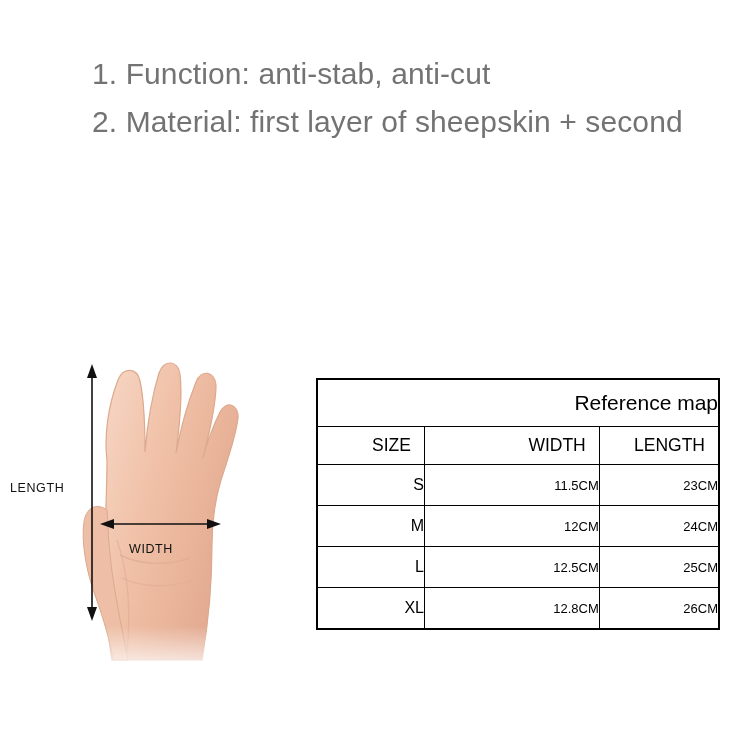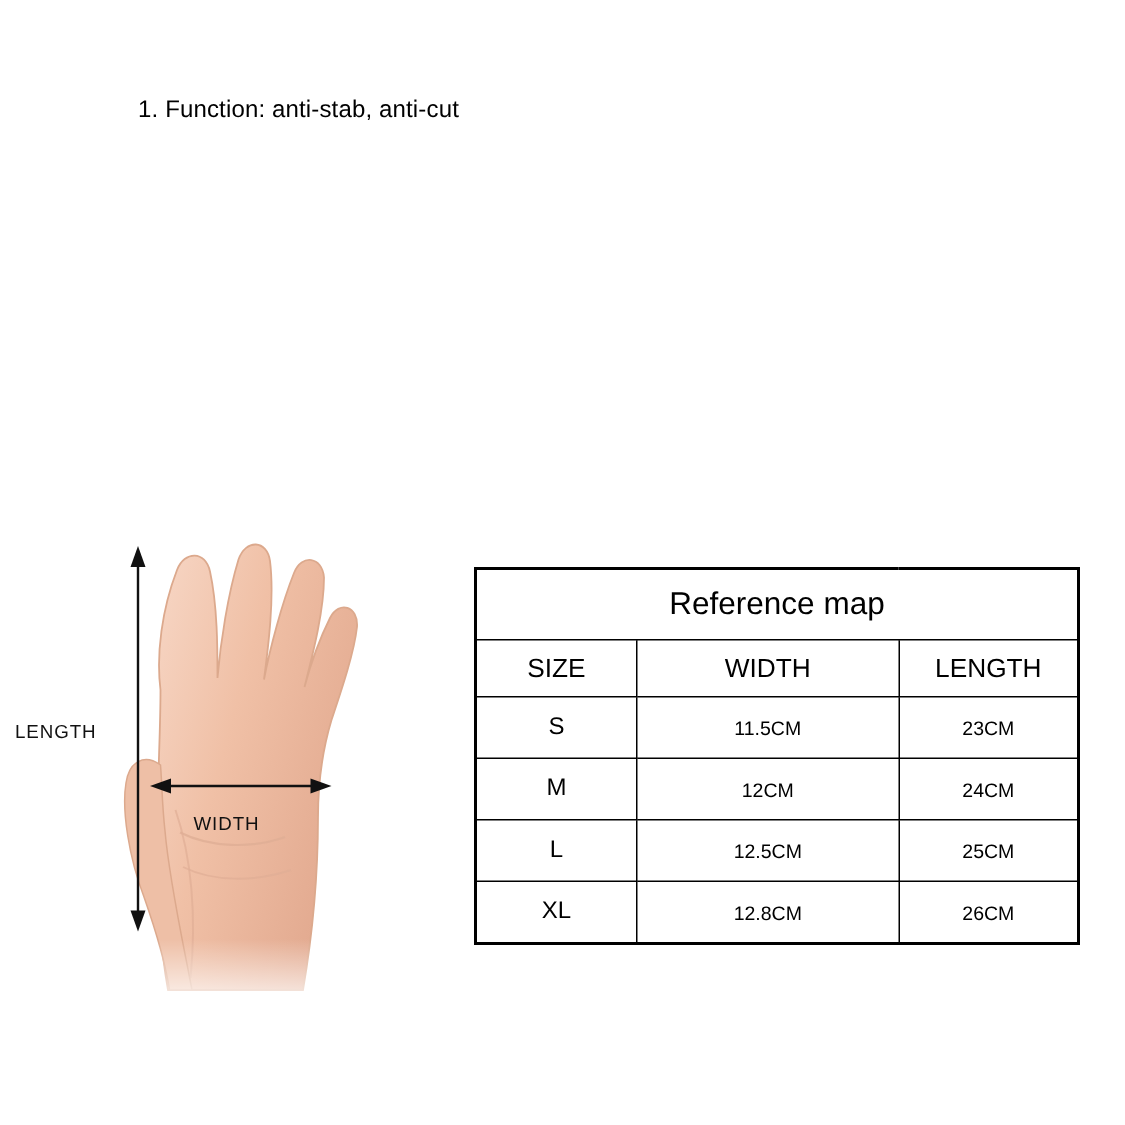--- a/index.html
+++ b/index.html
@@ -17,23 +17,23 @@
   }
 
   
   #feature-list {
     position: absolute;
     left: 92px;
     top: 50px;
     width: 630px;
   }
   #feature-list .feature-line {
-    font-size: 16px;
+    font-size: 30px;
     line-height: 48px;
-    color: #000000;
+    color: #737373;
     white-space: pre-wrap;
     letter-spacing: 0.1px;
   }
 
   
   #hand-figure {
     position: absolute;
     left: 0px;
     top: 340px;
     width: 300px;
@@ -54,21 +54,21 @@
     position: absolute;
     left: 316px;
     top: 378px;
     width: 404px;
     border: 2px solid #000000;
     border-collapse: collapse;
     background: #ffffff;
   }
   #reference-table td, #reference-table th {
     border: 1.5px solid #000000;
-    text-align: center;
+    text-align: right;
     font-weight: normal;
     color: #000000;
   }
   #reference-table .table-title {
     font-size: 21px;
     padding: 11px 0 11px 0;
     border-left: none;
     border-right: none;
     border-top: none;
   }
@@ -85,20 +85,21 @@
   }
   #reference-table col.c-size { width: 108px; }
   #reference-table col.c-width { width: 176px; }
   #reference-table col.c-length { width: 120px; }
 </style>
 </head>
 <body>
 
 <div id="feature-list">
   <div class="feature-line">1. Function: anti-stab, anti-cut</div>
+  <div class="feature-line">2. Material: first layer of sheepskin + second</div>
 </div>
 
 <div id="hand-figure">
   <svg width="300" height="340" viewBox="0 0 300 340" xmlns="http://www.w3.org/2000/svg">
     <defs>
       <linearGradient id="skinGrad" x1="0" y1="0" x2="1" y2="0.6">
         <stop offset="0%" stop-color="#f7d7c6"></stop>
         <stop offset="45%" stop-color="#f0c0a6"></stop>
         <stop offset="100%" stop-color="#e2a98f"></stop>
       </linearGradient>

